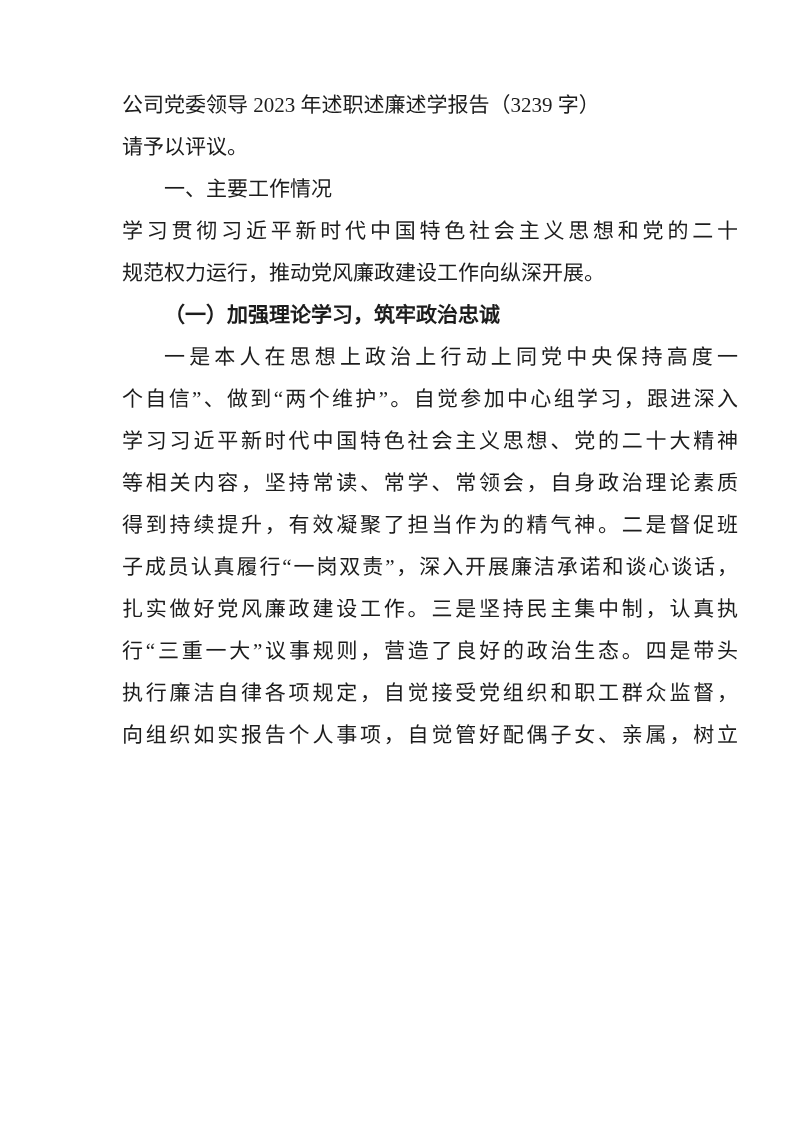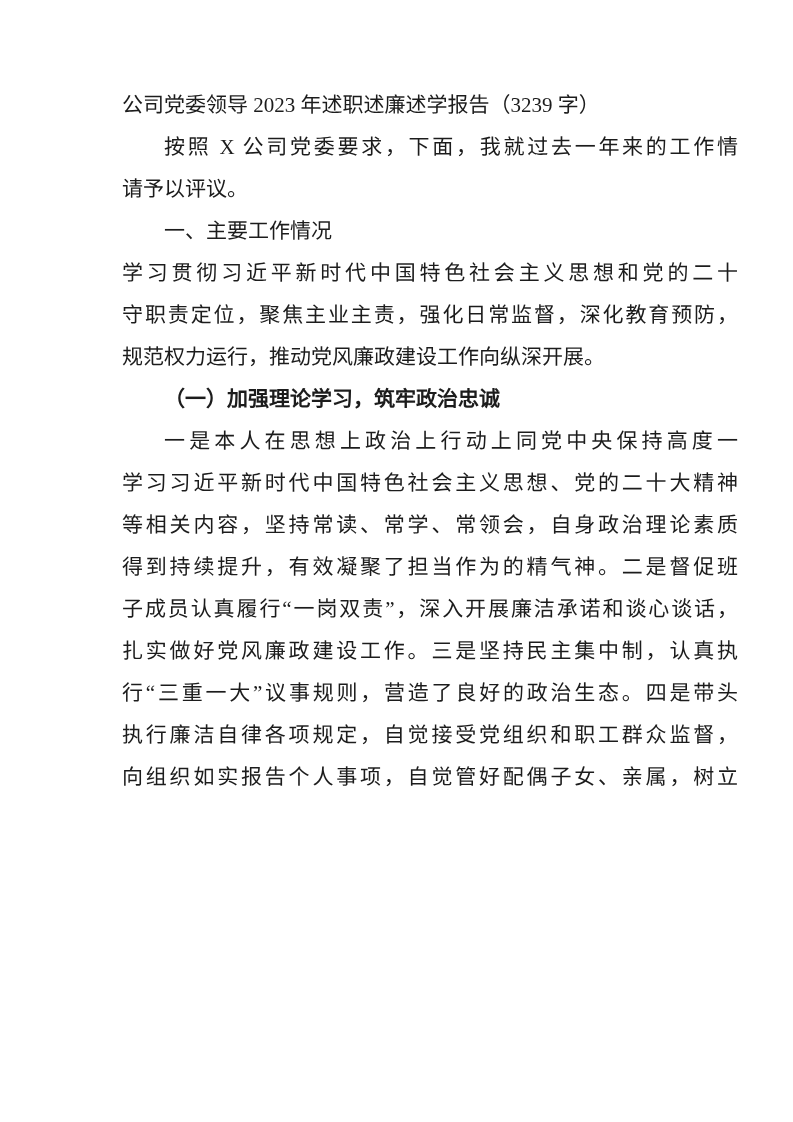--- a/index.html
+++ b/index.html
@@ -44,32 +44,31 @@
     font-weight: bold;
   }
 </style>
 </head>
 <body>
 
 <div class="page">
 
   <div class="line">公司党委领导 2023 年述职述廉述学报告（3239 字）</div>
 
-  <div class="line first fill">按照 X 公司党委要求，下面，我就过去一年来的工作情</div>
   <div class="line">请予以评议。</div>
 
   <div class="line first">一、主要工作情况</div>
 
   <div class="line fill">学习贯彻习近平新时代中国特色社会主义思想和党的二十</div>
-  <div class="line fill">守职责定位，聚焦主业主责，强化日常监督，深化教育预防，</div>
   <div class="line">规范权力运行，推动党风廉政建设工作向纵深开展。</div>
 
   <div class="line first b">（一）加强理论学习，筑牢政治忠诚</div>
 
   <div class="line first fill">一是本人在思想上政治上行动上同党中央保持高度一</div>
+  <div class="line fill">个自信”、做到“两个维护”。自觉参加中心组学习，跟进深入</div>
   <div class="line fill">学习习近平新时代中国特色社会主义思想、党的二十大精神</div>
   <div class="line fill">等相关内容，坚持常读、常学、常领会，自身政治理论素质</div>
   <div class="line fill">得到持续提升，有效凝聚了担当作为的精气神。二是督促班</div>
   <div class="line fill">子成员认真履行“一岗双责”，深入开展廉洁承诺和谈心谈话，</div>
   <div class="line fill">扎实做好党风廉政建设工作。三是坚持民主集中制，认真执</div>
   <div class="line fill">行“三重一大”议事规则，营造了良好的政治生态。四是带头</div>
   <div class="line fill">执行廉洁自律各项规定，自觉接受党组织和职工群众监督，</div>
   <div class="line fill">向组织如实报告个人事项，自觉管好配偶子女、亲属，树立</div>
 
 </div>

